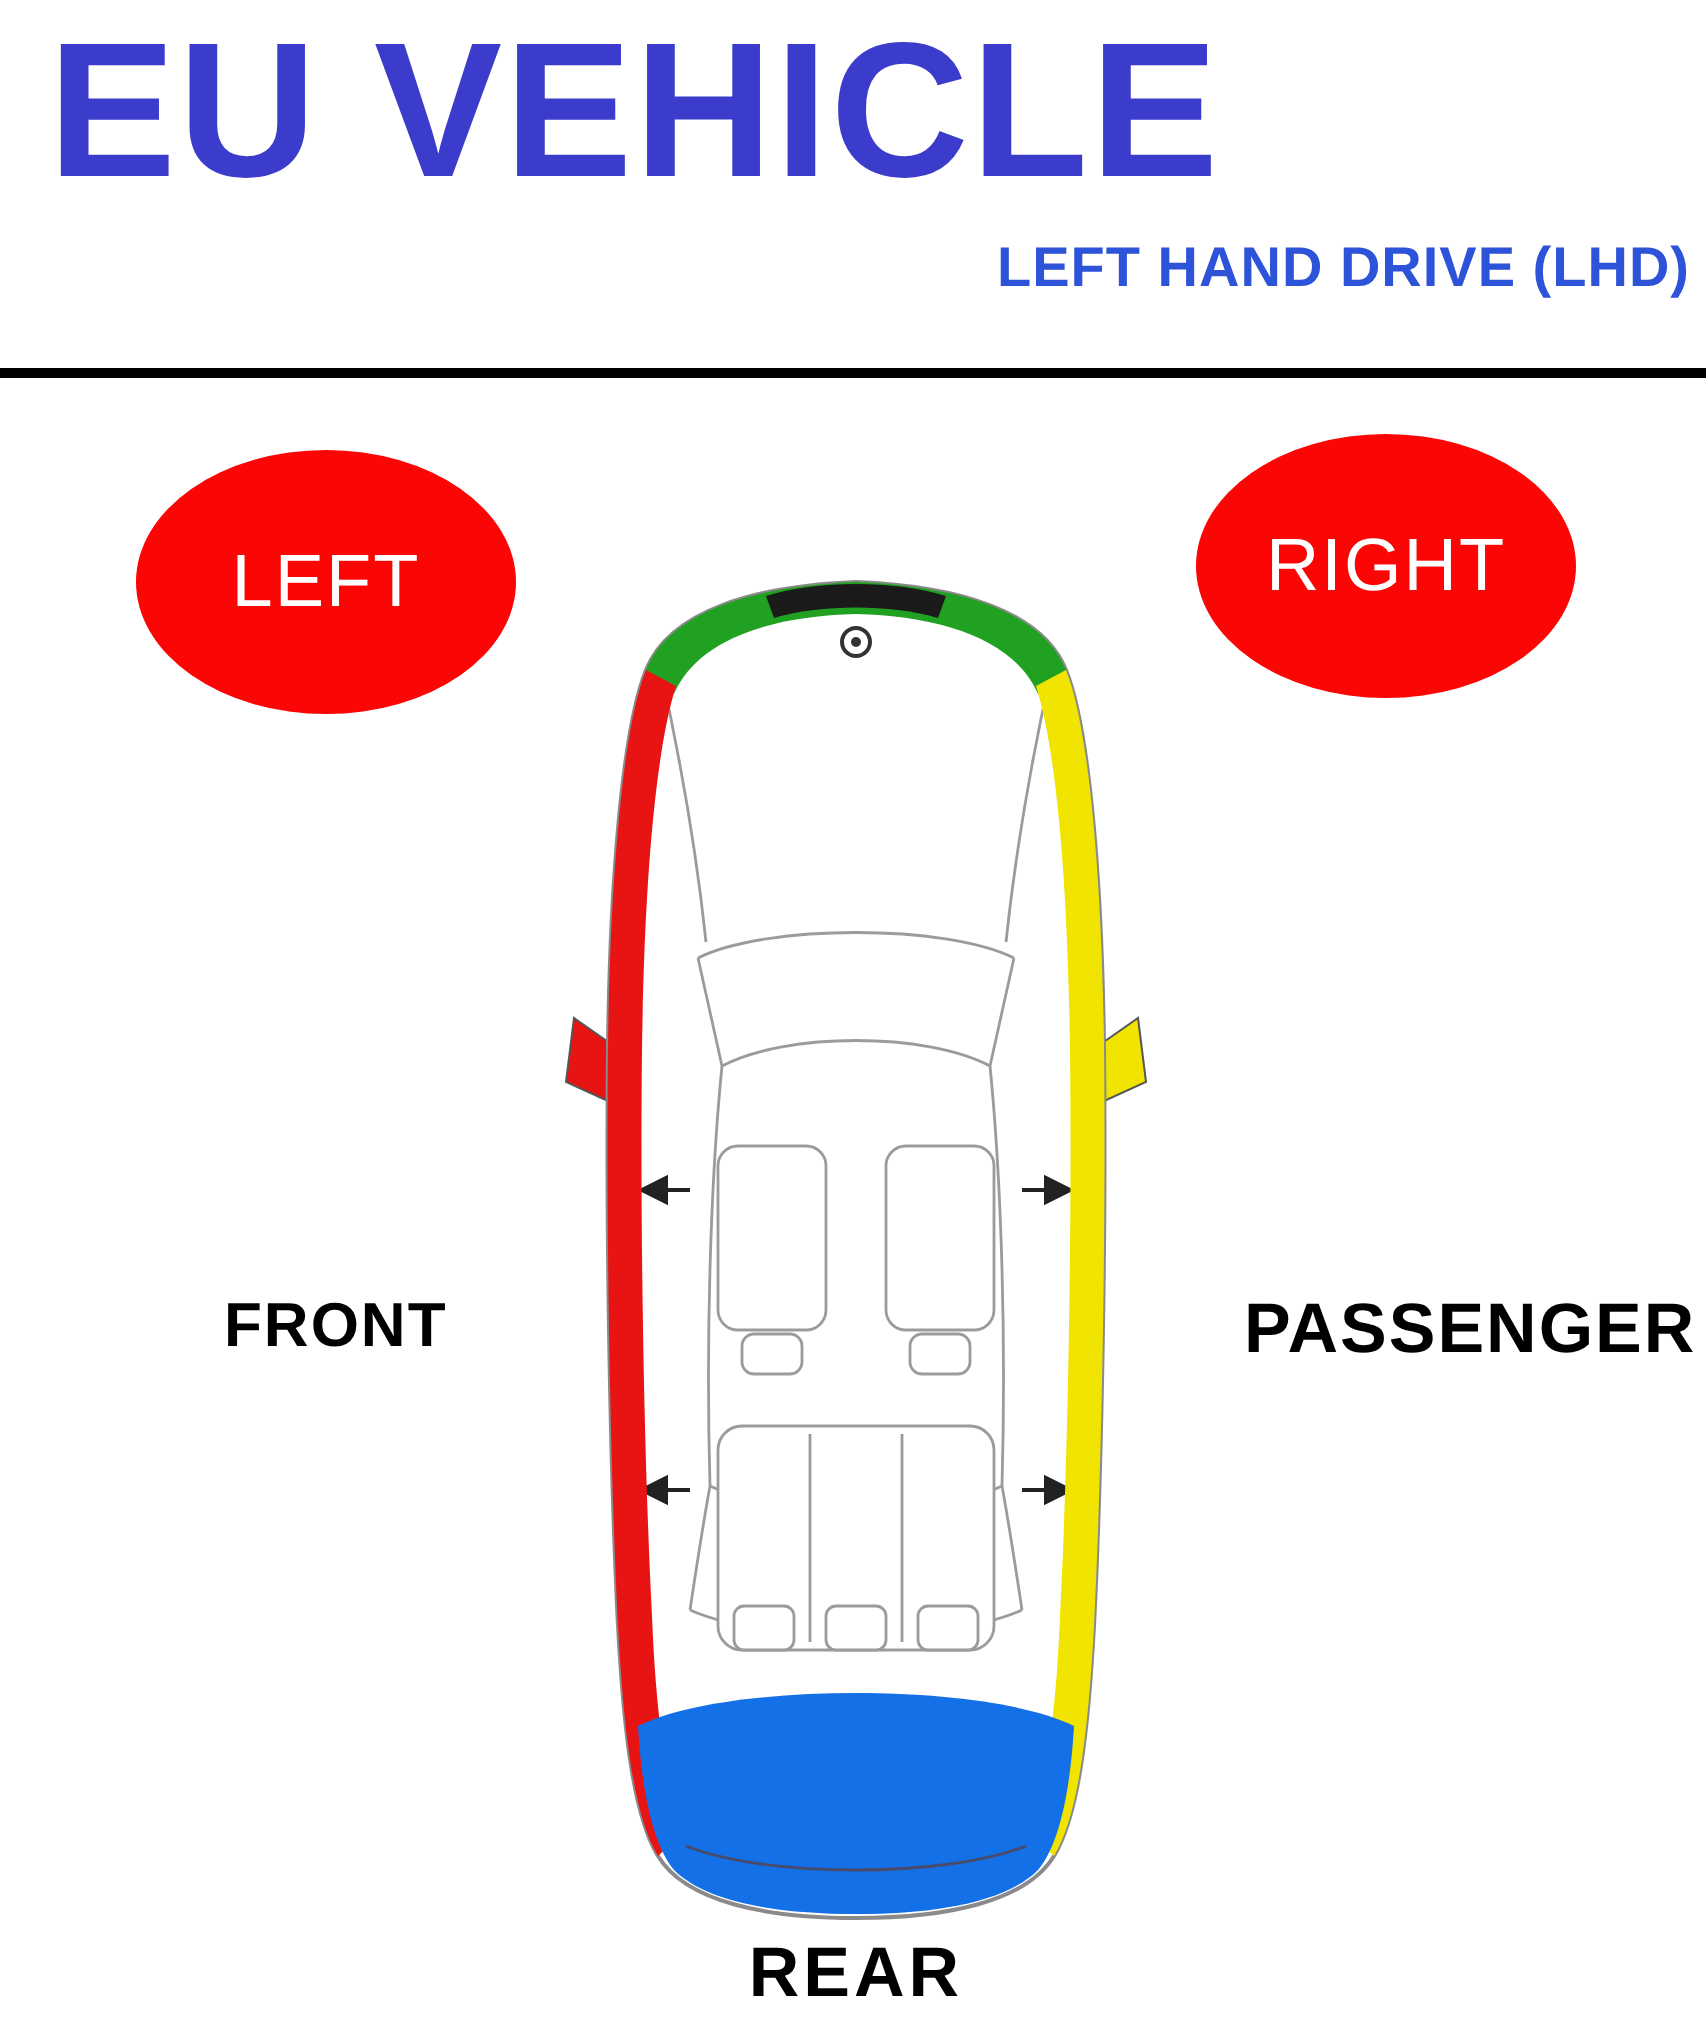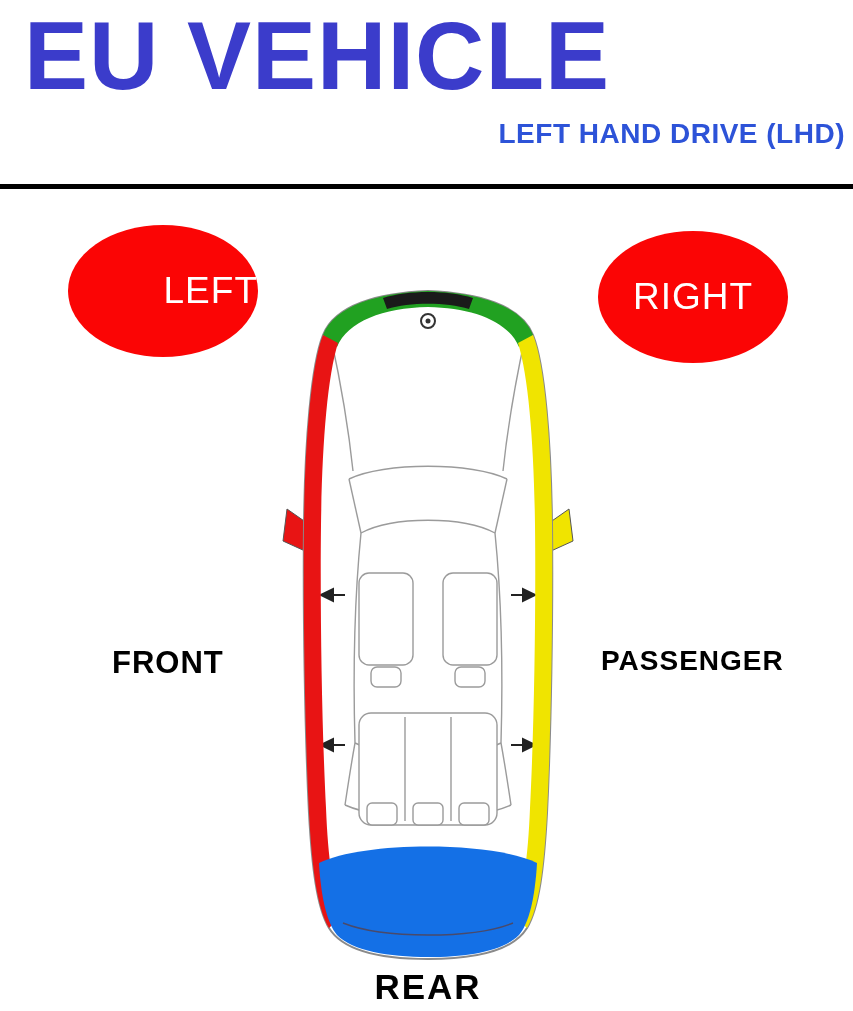--- a/index.html
+++ b/index.html
@@ -43,36 +43,36 @@
   }
   .dir-label {
     position: absolute;
     color: #000000;
     font-weight: bold;
     white-space: nowrap;
   }
   .label-front  { top: 241px; left: 428px; transform: translateX(-50%); font-size: 35px; letter-spacing: 2px; }
   .label-rear   { top: 967px; left: 428px; transform: translateX(-50%); font-size: 35px; letter-spacing: 2px; }
   .label-driver    { top: 645px; left: 112px; font-size: 31px; letter-spacing: 1px; }
-  .label-passenger { top: 645px; left: 601px; font-size: 28px; letter-spacing: 1px; }
+  .label-passenger { top: 645px; left: 622px; font-size: 35px; letter-spacing: 1px; }
   .badge {
     position: absolute;
     width: 190px;
     height: 132px;
     background: var(--badge-red);
     border-radius: 50%;
     display: flex;
     align-items: center;
     justify-content: center;
     color: #ffffff;
     font-size: 37px;
     letter-spacing: 1px;
   }
-  .badge-left  { top: 225px; left: 68px; justify-content: flex-end; }
-  .badge-right { top: 231px; left: 598px; }
+  .badge-left  { top: 225px; left: 68px; }
+  .badge-right { top: 217px; left: 598px; }
   .car-wrap {
     position: absolute;
     top: 283px;
     left: 281px;
     width: 294px;
     height: 690px;
   }
   svg { display: block; }
 </style>
 </head>

